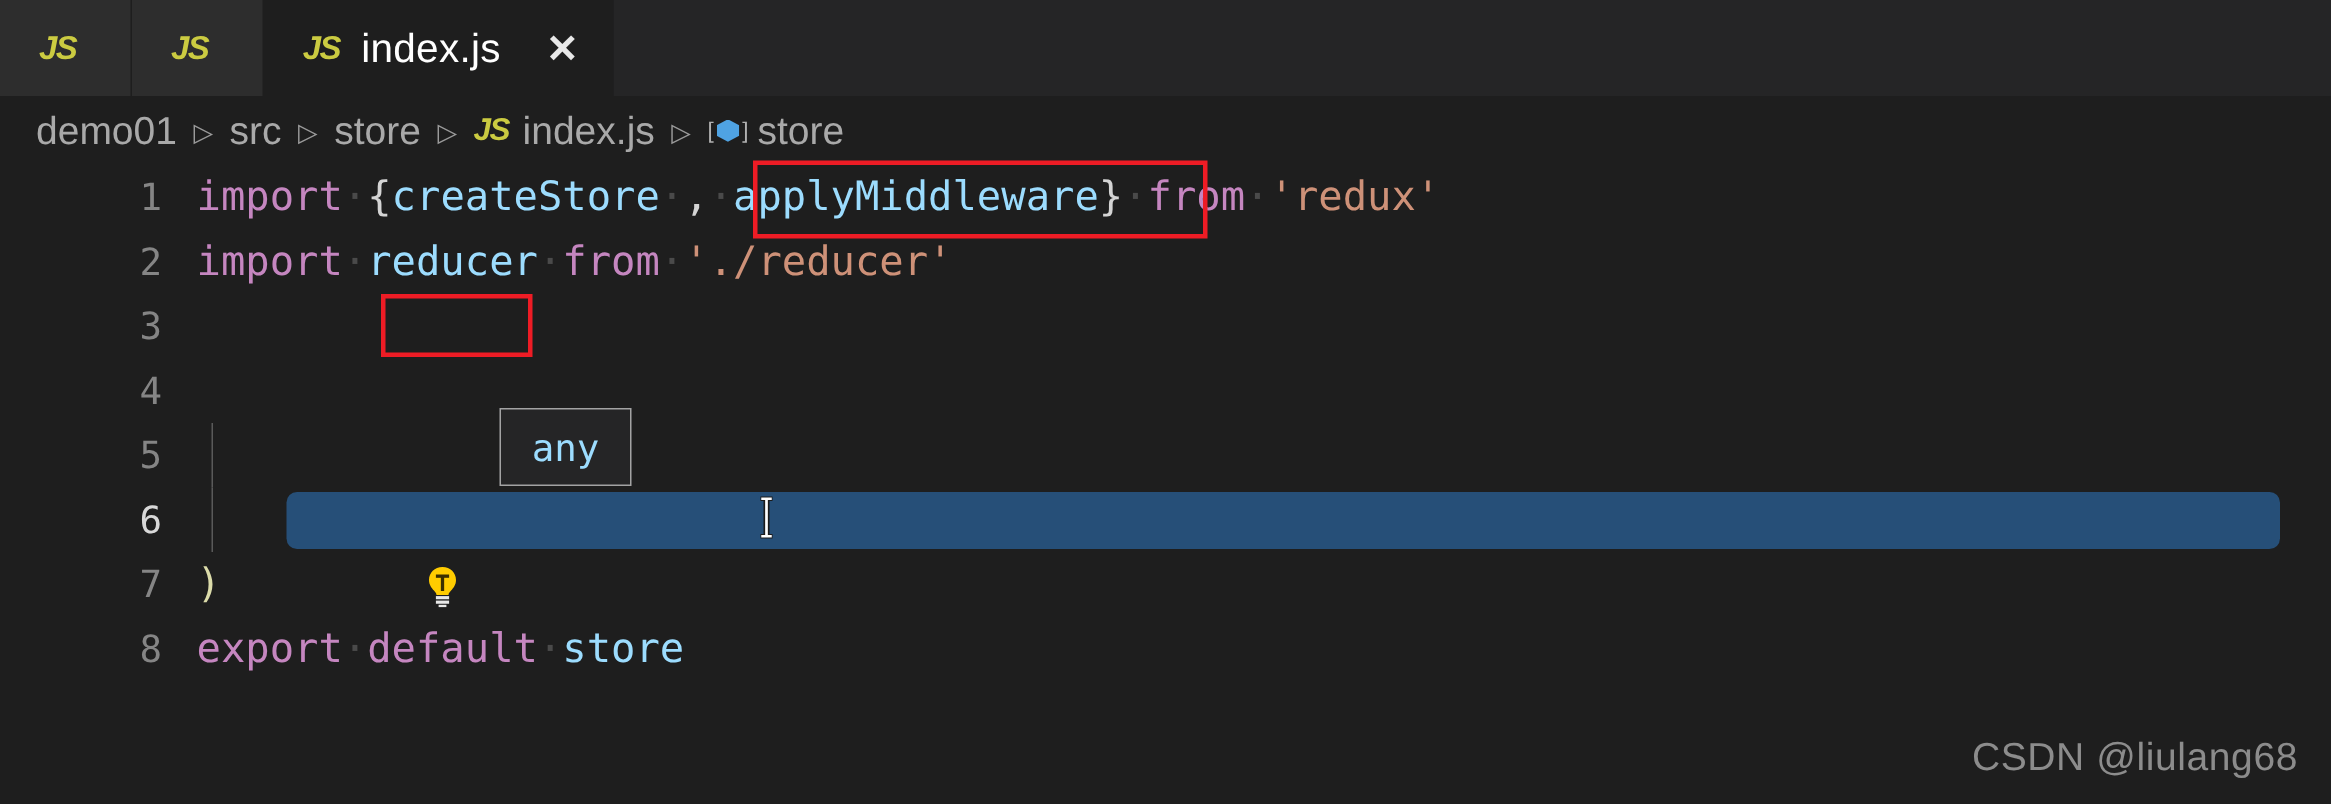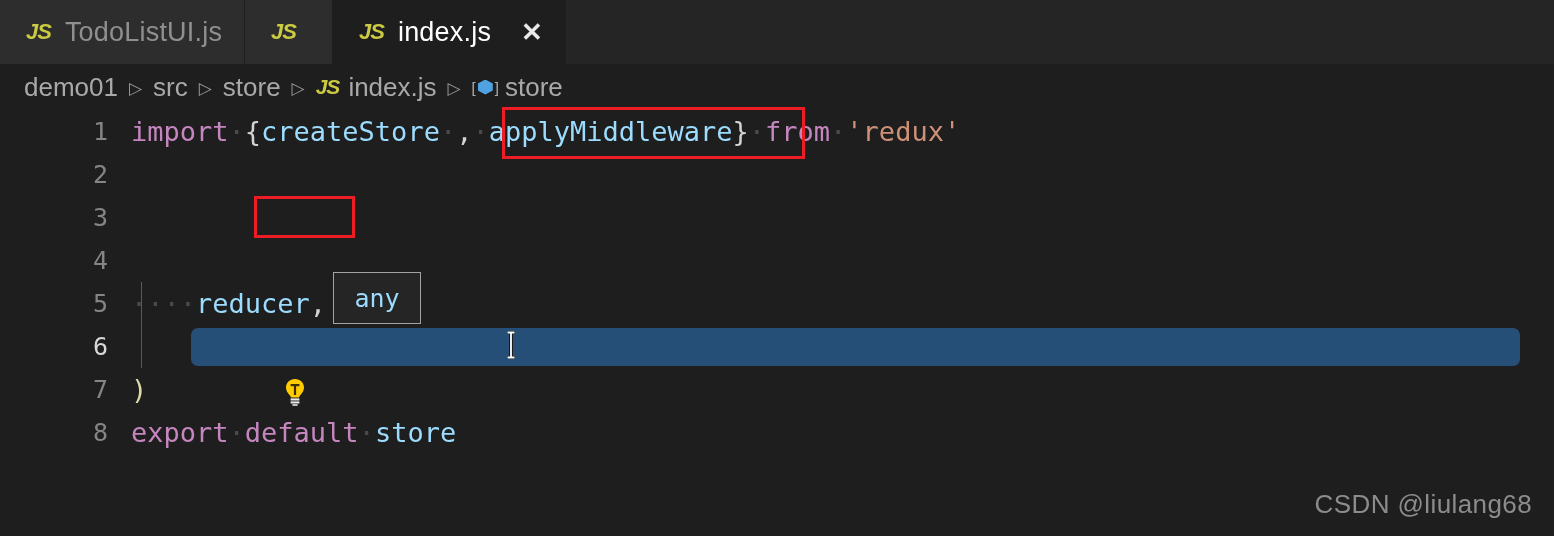--- a/index.html
+++ b/index.html
@@ -266,21 +266,20 @@
 </style>
 </head>
 <body>
 
 <div id="app">
 
   <div class="tabbar">
 
     <div class="tab">
       <span class="tab-icon">JS</span>
-      <span class="tab-label">TodoListUI.js</span>
     </div>
 
     <div class="tab">
       <span class="tab-icon">JS</span>
     </div>
 
     <div class="tab active">
       <span class="tab-icon">JS</span>
       <span class="tab-label">index.js</span>
       <span class="tab-close">✕</span>
@@ -309,34 +308,34 @@
 
   <div class="editor">
 
     <div class="code-line">
       <span class="lineno">1</span>
       <span class="code-text"><span class="kw">import</span><span class="dot">·</span><span class="punct">{</span><span class="var">createStore</span><span class="dot">·</span><span class="punct">,</span><span class="dot">·</span><span class="var">applyMiddleware</span><span class="punct">}</span><span class="dot">·</span><span class="kw">from</span><span class="dot">·</span><span class="str">'redux'</span></span>
     </div>
 
     <div class="code-line">
       <span class="lineno">2</span>
+      <span class="code-text"><span class="kw">import</span><span class="dot">·</span><span class="var">reducer</span><span class="dot">·</span><span class="kw">from</span><span class="dot">·</span><span class="str">'./reducer'</span></span>
     </div>
 
     <div class="code-line">
       <span class="lineno">3</span>
     </div>
 
     <div class="code-line">
       <span class="lineno">4</span>
     </div>
 
     <div class="code-line">
       <span class="lineno">5</span>
       <span class="indent-guide"></span>
-      <span class="code-text"><span class="dot">·</span><span class="dot">·</span><span class="dot">·</span><span class="dot">·</span><span class="var">reducer</span><span class="punct">,</span></span>
     </div>
 
     <div class="code-line current">
       <span class="lineno">6</span>
       <span class="indent-guide"></span>
 
       <span class="lightbulb">
         <svg width="28" height="29" viewBox="0 0 28 29">
           <path d="M14 2 C8.7 2 5 6 5 10.6 c0 3.3 1.8 5.4 3.3 7.1 1 1.1 1.6 1.9 1.7 2.9 h8 c0.1-1 0.7-1.8 1.7-2.9 1.5-1.7 3.3-3.8 3.3-7.1 C23 6 19.3 2 14 2 z" fill="#ffcc00"></path>
           <rect x="9.6" y="21.4" width="8.8" height="2.1" fill="#e8e8e8"></rect>

